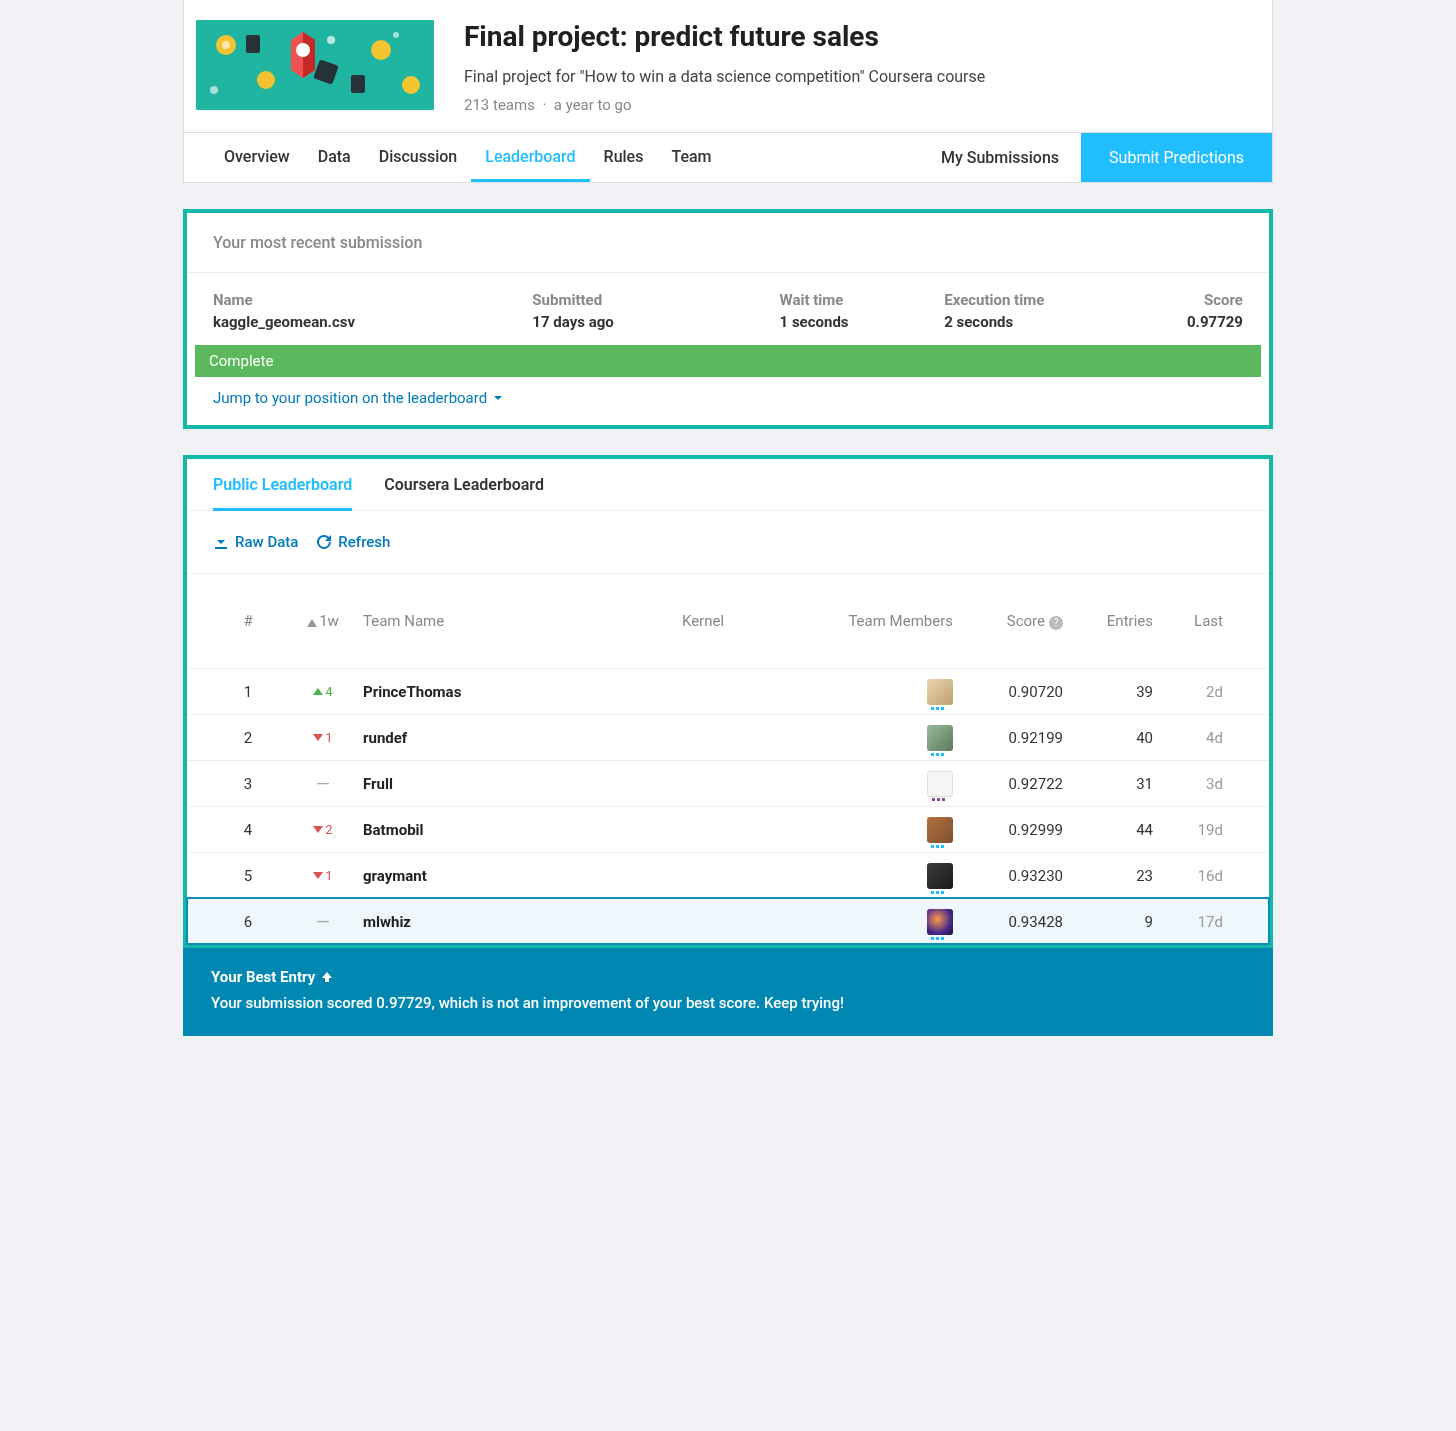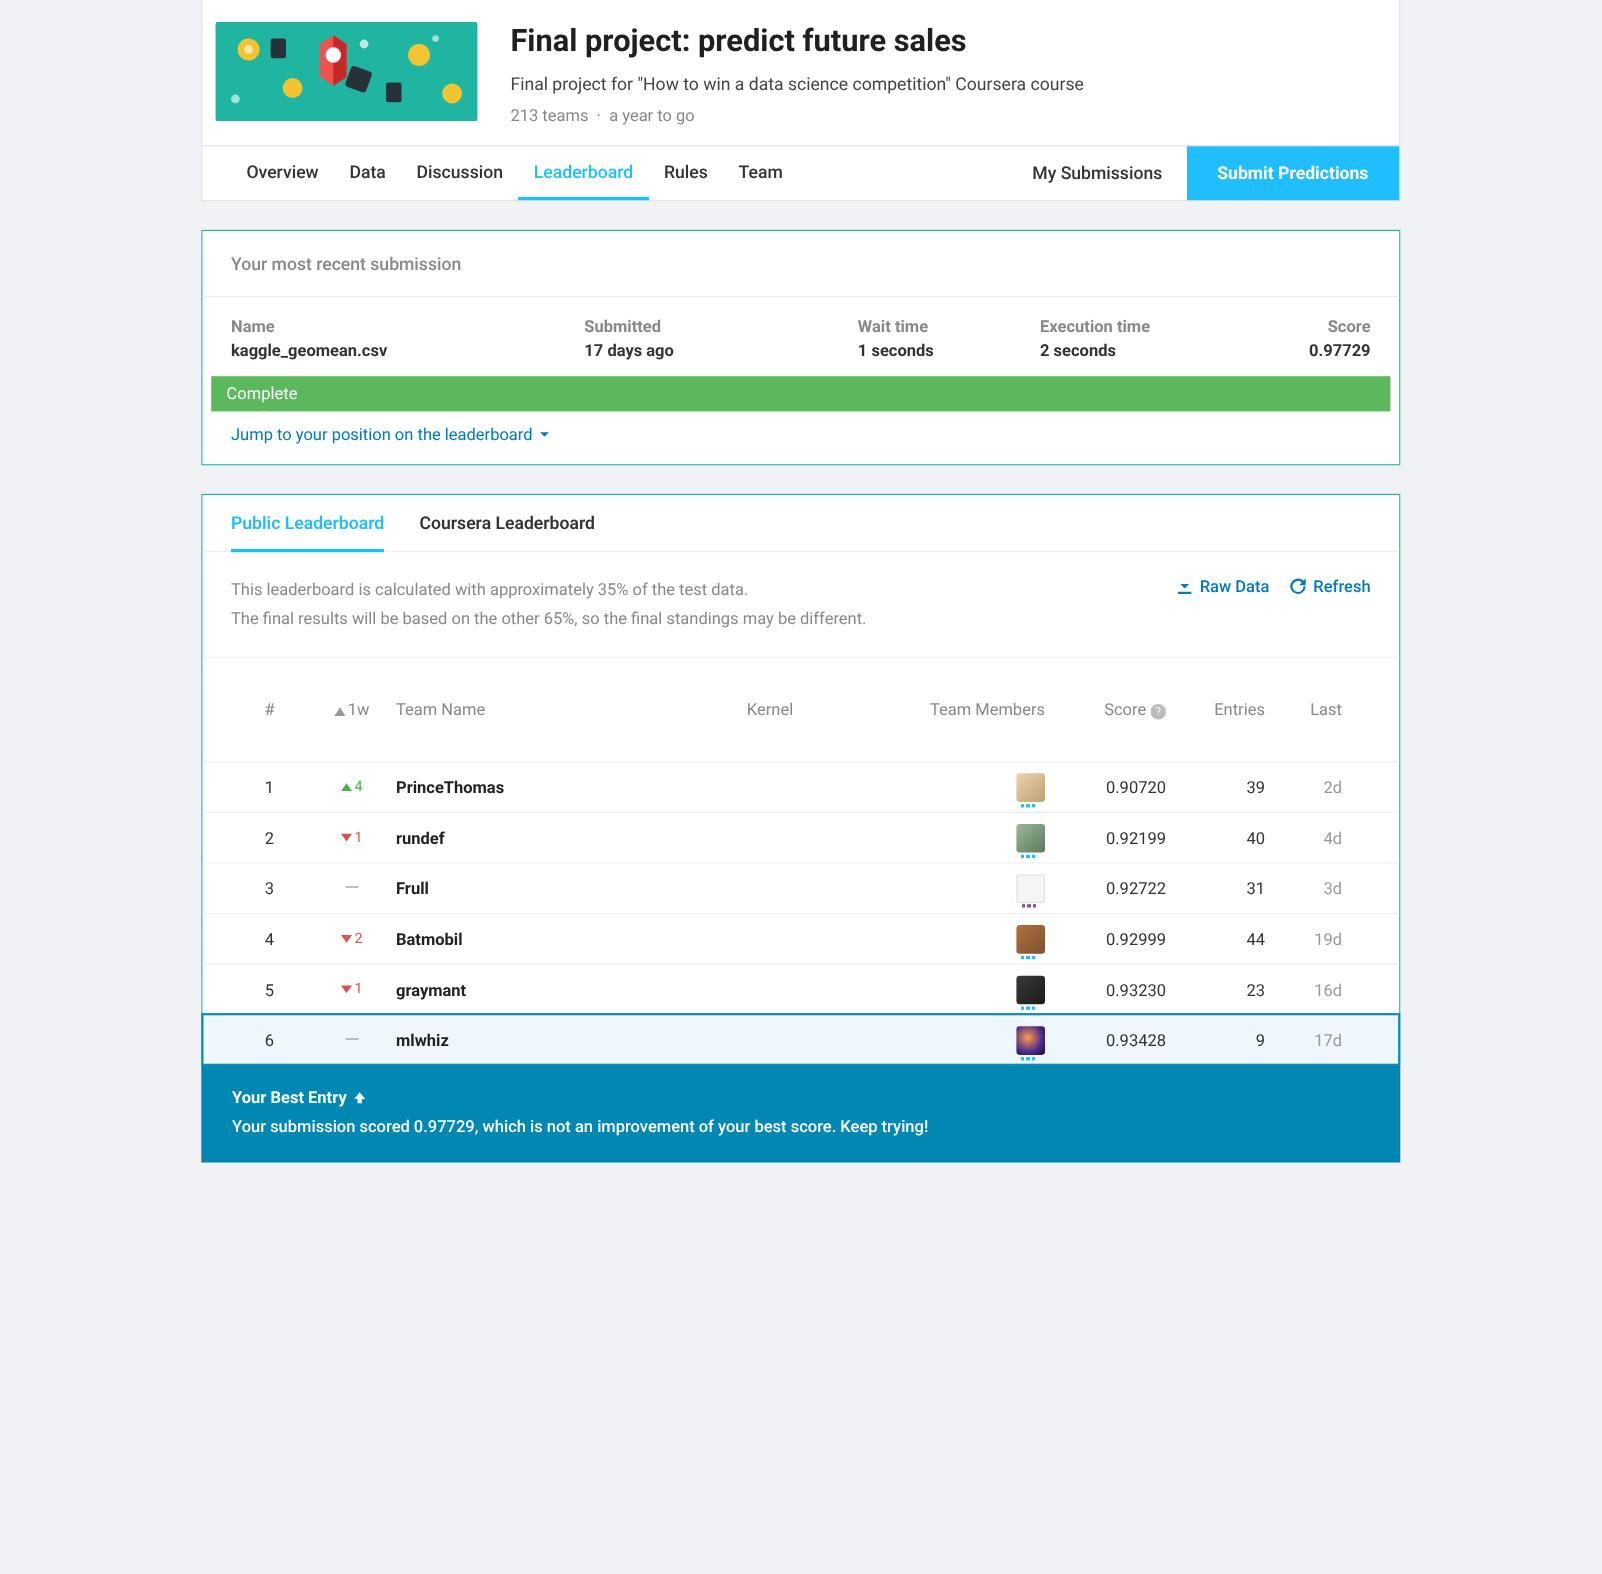--- a/index.html
+++ b/index.html
@@ -13,23 +13,23 @@
 .header-info { flex: 1; }
 .comp-title { font-size: 28px; font-weight: 700; color: #202020; margin-bottom: 14px; }
 .comp-subtitle { font-size: 16px; color: #444; margin-bottom: 10px; }
 .comp-meta { font-size: 15px; color: #888; }
 
 .tabbar { display: flex; border-top: 1px solid #dedede; align-items: stretch; padding-left: 26px; height: 50px; }
 .tab { padding: 0 14px; display: flex; align-items: center; font-size: 16px; color: #333; cursor: pointer; font-weight: 500; border-bottom: 3px solid transparent; }
 .tab.active { color: #20beff; border-bottom-color: #20beff; }
 .tab-spacer { flex: 1; }
 .my-subs { padding: 0 22px; display: flex; align-items: center; font-size: 16px; color: #333; cursor: pointer; font-weight: 500; }
-.submit-btn { background: #20beff; color: #fff; font-weight: 700; padding: 0 28px; display: flex; align-items: center; font-size: 16px; cursor: pointer; }
-
-.card { background: #fff; border: 1px solid #14b8a6; margin-top: 26px; }
+.submit-btn { background: #20beff; color: #fff; font-weight: 400; padding: 0 28px; display: flex; align-items: center; font-size: 16px; cursor: pointer; }
+
+.card { background: #fff; border: 4px solid #14b8a6; margin-top: 26px; }
 .card-pad { padding: 20px 26px; }
 
 .recent-title { font-size: 16px; color: #888; font-weight: 500; border-bottom: 1px solid #eee; }
 .recent-grid { display: grid; grid-template-columns: 3fr 2.3fr 1.5fr 1.8fr 1fr; padding: 18px 26px 14px; gap: 10px; font-weight: bold; }
 .recent-col-label { color: #888; font-size: 15px; margin-bottom: 4px; }
 .recent-col-val { color: #333; font-size: 15px; }
 .recent-col.score { text-align: right; }
 .status-bar { background: #5cb85c; color: #fff; padding: 7px 14px; font-size: 15px; margin: 0 8px; }
 .jump-link { color: #007aba; padding: 12px 26px 18px; display: flex; align-items: center; gap: 6px; font-size: 15px; cursor: pointer; }
 .jump-link svg { width: 10px; height: 10px; }
@@ -160,24 +160,20 @@
         </svg>
     </div>
   </div>
 
   <div class="card">
     <div class="lb-tabs">
       <div class="lb-tab active">Public Leaderboard</div>
       <div class="lb-tab">Coursera Leaderboard</div>
     </div>
     <div class="lb-desc-row">
-      <div class="lb-desc">
-        <div>This leaderboard is calculated with approximately 35% of the test data.</div>
-        <div>The final results will be based on the other 65%, so the final standings may be different.</div>
-      </div>
       <div class="lb-actions">
         <div class="lb-action">
           <svg viewBox="0 0 16 16">
               <path d="M8 1v8M4 6l4 4 4-4M2 13h12v2H2z"></path>
             </svg>
           <span>Raw Data</span>
         </div>
         <div class="lb-action">
           <svg viewBox="0 0 16 16">
               <path d="M13 3a7 7 0 1 0 2 5h-2a5 5 0 1 1-1.5-3.5L9 7h6V1z"></path>

